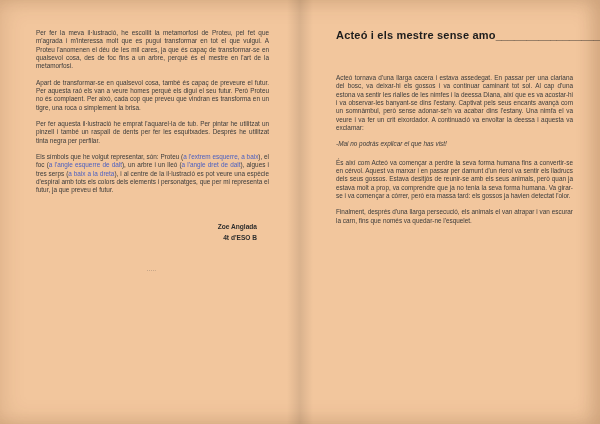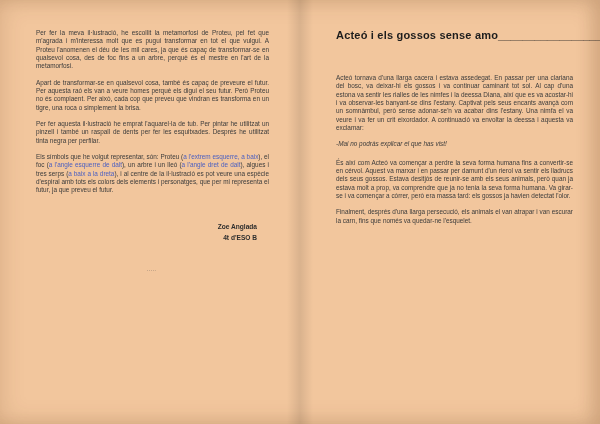--- a/index.html
+++ b/index.html
@@ -75,21 +75,21 @@
 
     <div class="signature">
       <div>Zoe Anglada</div>
       <div>4t d'ESO B</div>
     </div>
 
     <div class="footer-mark">.....</div>
   </div>
 
   <div class="page right">
-    <h1 class="title"><span>Acteó i els gossos sense amo</span><span class="title-underline">____________________</span></h1>
+    <h1 class="title"><span>Acteó i els mestre sense amo</span><span class="title-underline">____________________</span></h1>
 
     <p class="body-text">Acteó tornava d'una llarga cacera i estava assedegat. En passar per una clariana del bosc, va deixar-hi els gossos i va continuar caminant tot sol. Al cap d'una estona va sentir les rialles de les nimfes i la deessa Diana, així que es va acostar-hi i va observar-les banyant-se dins l'estany. Captivat pels seus encants avançà com un somnàmbul, però sense adonar-se'n va acabar dins l'estany. Una nimfa el va veure i va fer un crit eixordador. A continuació va envoltar la deessa i aquesta va exclamar:</p>
     <p class="body-text quote">-Mai no podràs explicar el que has vist!</p>
     <p class="body-text">És així com Acteó va començar a perdre la seva forma humana fins a convertir-se en cérvol. Aquest va marxar i en passar per damunt d'un rierol va sentir els lladrucs dels seus gossos. Estava desitjós de reunir-se amb els seus animals, però quan ja estava molt a prop, va comprendre que ja no tenia la seva forma humana. Va girar-se i va començar a córrer, però era massa tard: els gossos ja havien detectat l'olor.</p>
     <p class="body-text">Finalment, després d'una llarga persecució, els animals el van atrapar i van escurar la carn, fins que només va quedar-ne l'esquelet.</p>
   </div>
 
   <div class="fold"></div>
 </div>
 

